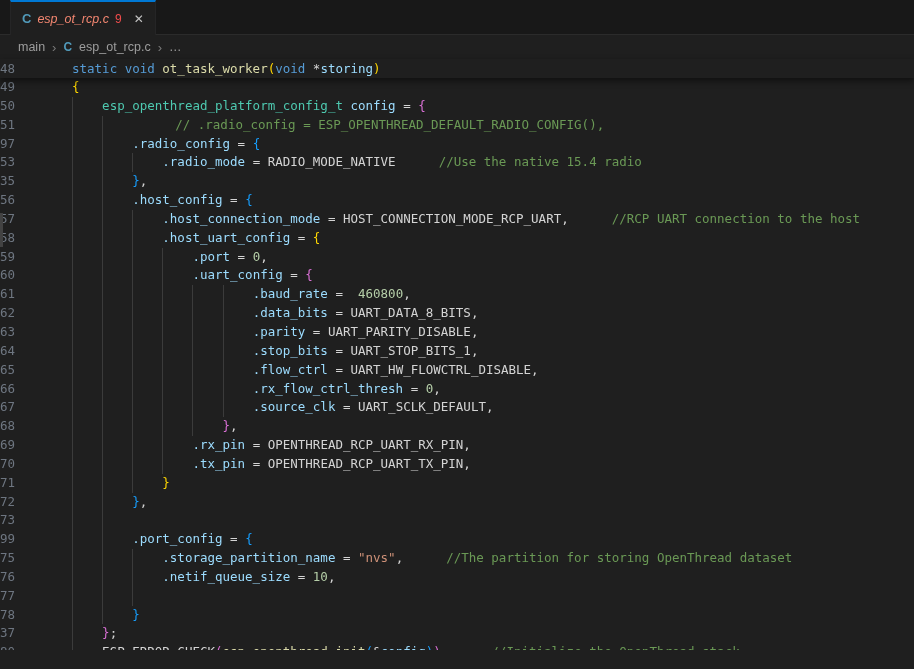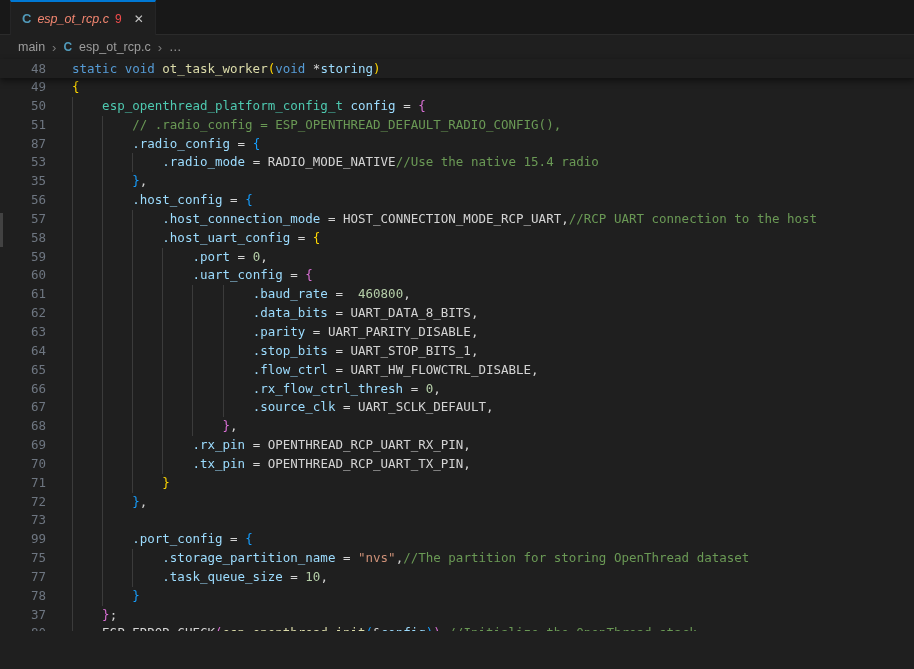--- a/index.html
+++ b/index.html
@@ -50,42 +50,42 @@
   }
   .breadcrumbs .sep { font-size: 13px; color: #7a7a7a; }
   .breadcrumbs .ficon { font-size: 12px; }
   
   .row {
     position: relative; height: 18.85px; line-height: 18.85px;
     font-size: 12.5px; white-space: pre;
   }
   .row .num {
     position: absolute; left: 0; top: 0; width: 46px;
-    text-align: right; color: var(--c-line_number, #6E7681);
+    color: var(--c-line_number, #6E7681);
   }
   .row .code { position: absolute; left: 72px; top: 0; white-space: pre; }
   .guide {
     position: absolute; top: 0; height: 100%; width: 1px;
     background: var(--c-guide, #3B3B3B);
   }
   
   .sticky {
     position: relative; z-index: 6; height: 19px; line-height: 19px;
     background: var(--c-editor_bg, #1F1F1F);
     box-shadow: 0 3px 6px rgba(0,0,0,0.5);
   }
   .code-area { position: relative; z-index: 1; }
   .row.clipped { height: 6.6px; overflow: hidden; }
   
   .tk-kw   { color: var(--c-kw); }
   .tk-fn   { color: var(--c-fn); }
   .tk-type { color: var(--c-type); }
   .tk-var  { color: var(--c-var); }
   .tk-pl   { color: var(--c-pl); }
-  .tk-cm   { color: var(--c-cm); }
+  .tk-cm   { color: var(--c-cm); margin-left: 43px; }
   .tk-str  { color: var(--c-str); }
   .tk-num  { color: var(--c-num); }
   .tk-b1   { color: var(--c-b1); }
   .tk-b2   { color: var(--c-b2); }
   .tk-b3   { color: var(--c-b3); }
   
   .left-thumb {
     position: absolute; left: 0; top: 213px; width: 3px; height: 34px;
     background: var(--c-scroll_thumb, #424242); z-index: 8;
   }
@@ -115,21 +115,21 @@
 
   <div class="row sticky">
     <span class="num">48</span>
     <span class="code" id="sticky-code"><span class="tk-kw">static void </span><span class="tk-fn">ot_task_worker</span><span class="tk-b1">(</span><span class="tk-kw">void </span><span class="tk-pl">*</span><span class="tk-var">storing</span><span class="tk-b1">)</span></span>
   </div>
 
   <div class="code-area" id="code-area">
       <div class="row"><span class="num">49</span><span class="code"><span class="tk-b1">{</span></span></div>
       <div class="row"><div class="guide" style="left: 72px;"></div><span class="num">50</span><span class="code">    <span class="tk-type">esp_openthread_platform_config_t </span><span class="tk-var">config </span><span class="tk-pl">= </span><span class="tk-b2">{</span></span></div>
       <div class="row"><div class="guide" style="left: 72px;"></div><div class="guide" style="left: 102.1px;"></div><span class="num">51</span><span class="code">        <span class="tk-cm">// .radio_config = ESP_OPENTHREAD_DEFAULT_RADIO_CONFIG(),</span></span></div>
-      <div class="row"><div class="guide" style="left: 72px;"></div><div class="guide" style="left: 102.1px;"></div><span class="num">87</span><span class="code">        <span class="tk-var">.radio_config </span><span class="tk-pl">= </span><span class="tk-b3">{</span></span></div>
+      <div class="row"><div class="guide" style="left: 72px;"></div><div class="guide" style="left: 102.1px;"></div><span class="num">97</span><span class="code">        <span class="tk-var">.radio_config </span><span class="tk-pl">= </span><span class="tk-b3">{</span></span></div>
       <div class="row"><div class="guide" style="left: 72px;"></div><div class="guide" style="left: 102.1px;"></div><div class="guide" style="left: 132.2px;"></div><span class="num">53</span><span class="code">            <span class="tk-var">.radio_mode </span><span class="tk-pl">= </span><span class="tk-pl">RADIO_MODE_NATIVE</span><span class="tk-cm">//Use the native 15.4 radio</span></span></div>
       <div class="row"><div class="guide" style="left: 72px;"></div><div class="guide" style="left: 102.1px;"></div><span class="num">35</span><span class="code">        <span class="tk-b3">}</span><span class="tk-pl">,</span></span></div>
       <div class="row"><div class="guide" style="left: 72px;"></div><div class="guide" style="left: 102.1px;"></div><span class="num">56</span><span class="code">        <span class="tk-var">.host_config </span><span class="tk-pl">= </span><span class="tk-b3">{</span></span></div>
       <div class="row"><div class="guide" style="left: 72px;"></div><div class="guide" style="left: 102.1px;"></div><div class="guide" style="left: 132.2px;"></div><span class="num">57</span><span class="code">            <span class="tk-var">.host_connection_mode </span><span class="tk-pl">= </span><span class="tk-pl">HOST_CONNECTION_MODE_RCP_UART,</span><span class="tk-cm">//RCP UART connection to the host</span></span></div>
       <div class="row"><div class="guide" style="left: 72px;"></div><div class="guide" style="left: 102.1px;"></div><div class="guide" style="left: 132.2px;"></div><span class="num">58</span><span class="code">            <span class="tk-var">.host_uart_config </span><span class="tk-pl">= </span><span class="tk-b1">{</span></span></div>
       <div class="row"><div class="guide" style="left: 72px;"></div><div class="guide" style="left: 102.1px;"></div><div class="guide" style="left: 132.2px;"></div><div class="guide" style="left: 162.3px;"></div><span class="num">59</span><span class="code">                <span class="tk-var">.port </span><span class="tk-pl">= </span><span class="tk-num">0</span><span class="tk-pl">,</span></span></div>
       <div class="row"><div class="guide" style="left: 72px;"></div><div class="guide" style="left: 102.1px;"></div><div class="guide" style="left: 132.2px;"></div><div class="guide" style="left: 162.3px;"></div><span class="num">60</span><span class="code">                <span class="tk-var">.uart_config </span><span class="tk-pl">= </span><span class="tk-b2">{</span></span></div>
       <div class="row"><div class="guide" style="left: 72px;"></div><div class="guide" style="left: 102.1px;"></div><div class="guide" style="left: 132.2px;"></div><div class="guide" style="left: 162.3px;"></div><div class="guide" style="left: 192.4px;"></div><div class="guide" style="left: 222.5px;"></div><span class="num">61</span><span class="code">                        <span class="tk-var">.baud_rate </span><span class="tk-pl">=  </span><span class="tk-num">460800</span><span class="tk-pl">,</span></span></div>
       <div class="row"><div class="guide" style="left: 72px;"></div><div class="guide" style="left: 102.1px;"></div><div class="guide" style="left: 132.2px;"></div><div class="guide" style="left: 162.3px;"></div><div class="guide" style="left: 192.4px;"></div><div class="guide" style="left: 222.5px;"></div><span class="num">62</span><span class="code">                        <span class="tk-var">.data_bits </span><span class="tk-pl">= </span><span class="tk-pl">UART_DATA_8_BITS,</span></span></div>
       <div class="row"><div class="guide" style="left: 72px;"></div><div class="guide" style="left: 102.1px;"></div><div class="guide" style="left: 132.2px;"></div><div class="guide" style="left: 162.3px;"></div><div class="guide" style="left: 192.4px;"></div><div class="guide" style="left: 222.5px;"></div><span class="num">63</span><span class="code">                        <span class="tk-var">.parity </span><span class="tk-pl">= </span><span class="tk-pl">UART_PARITY_DISABLE,</span></span></div>
@@ -138,21 +138,22 @@
       <div class="row"><div class="guide" style="left: 72px;"></div><div class="guide" style="left: 102.1px;"></div><div class="guide" style="left: 132.2px;"></div><div class="guide" style="left: 162.3px;"></div><div class="guide" style="left: 192.4px;"></div><div class="guide" style="left: 222.5px;"></div><span class="num">66</span><span class="code">                        <span class="tk-var">.rx_flow_ctrl_thresh </span><span class="tk-pl">= </span><span class="tk-num">0</span><span class="tk-pl">,</span></span></div>
       <div class="row"><div class="guide" style="left: 72px;"></div><div class="guide" style="left: 102.1px;"></div><div class="guide" style="left: 132.2px;"></div><div class="guide" style="left: 162.3px;"></div><div class="guide" style="left: 192.4px;"></div><div class="guide" style="left: 222.5px;"></div><span class="num">67</span><span class="code">                        <span class="tk-var">.source_clk </span><span class="tk-pl">= </span><span class="tk-pl">UART_SCLK_DEFAULT,</span></span></div>
       <div class="row"><div class="guide" style="left: 72px;"></div><div class="guide" style="left: 102.1px;"></div><div class="guide" style="left: 132.2px;"></div><div class="guide" style="left: 162.3px;"></div><div class="guide" style="left: 192.4px;"></div><span class="num">68</span><span class="code">                    <span class="tk-b2">}</span><span class="tk-pl">,</span></span></div>
       <div class="row"><div class="guide" style="left: 72px;"></div><div class="guide" style="left: 102.1px;"></div><div class="guide" style="left: 132.2px;"></div><div class="guide" style="left: 162.3px;"></div><span class="num">69</span><span class="code">                <span class="tk-var">.rx_pin </span><span class="tk-pl">= </span><span class="tk-pl">OPENTHREAD_RCP_UART_RX_PIN,</span></span></div>
       <div class="row"><div class="guide" style="left: 72px;"></div><div class="guide" style="left: 102.1px;"></div><div class="guide" style="left: 132.2px;"></div><div class="guide" style="left: 162.3px;"></div><span class="num">70</span><span class="code">                <span class="tk-var">.tx_pin </span><span class="tk-pl">= </span><span class="tk-pl">OPENTHREAD_RCP_UART_TX_PIN,</span></span></div>
       <div class="row"><div class="guide" style="left: 72px;"></div><div class="guide" style="left: 102.1px;"></div><div class="guide" style="left: 132.2px;"></div><span class="num">71</span><span class="code">            <span class="tk-b1">}</span></span></div>
       <div class="row"><div class="guide" style="left: 72px;"></div><div class="guide" style="left: 102.1px;"></div><span class="num">72</span><span class="code">        <span class="tk-b3">}</span><span class="tk-pl">,</span></span></div>
       <div class="row"><div class="guide" style="left: 72px;"></div><div class="guide" style="left: 102.1px;"></div><span class="num">73</span></div>
       <div class="row"><div class="guide" style="left: 72px;"></div><div class="guide" style="left: 102.1px;"></div><span class="num">99</span><span class="code">        <span class="tk-var">.port_config </span><span class="tk-pl">= </span><span class="tk-b3">{</span></span></div>
       <div class="row"><div class="guide" style="left: 72px;"></div><div class="guide" style="left: 102.1px;"></div><div class="guide" style="left: 132.2px;"></div><span class="num">75</span><span class="code">            <span class="tk-var">.storage_partition_name </span><span class="tk-pl">= </span><span class="tk-str">"nvs"</span><span class="tk-pl">,</span><span class="tk-cm">//The partition for storing OpenThread dataset</span></span></div>
-      <div class="row"><div class="guide" style="left: 72px;"></div><div class="guide" style="left: 102.1px;"></div><div class="guide" style="left: 132.2px;"></div><span class="num">77</span><span class="code">            <span class="tk-var">.task_queue_size </span><span class="tk-pl">= </span><span class="tk-num">10</span><span class="tk-pl">,</span></span></div>
+      <div class="row"><div class="guide" style="left: 72px;"></div><div class="guide" style="left: 102.1px;"></div><div class="guide" style="left: 132.2px;"></div><span class="num">76</span><span class="code">            <span class="tk-var">.netif_queue_size </span><span class="tk-pl">= </span><span class="tk-num">10</span><span class="tk-pl">,</span></span></div>
+      <div class="row"><div class="guide" style="left: 72px;"></div><div class="guide" style="left: 102.1px;"></div><div class="guide" style="left: 132.2px;"></div><span class="num">77</span></div>
       <div class="row"><div class="guide" style="left: 72px;"></div><div class="guide" style="left: 102.1px;"></div><span class="num">78</span><span class="code">        <span class="tk-b3">}</span></span></div>
       <div class="row"><div class="guide" style="left: 72px;"></div><span class="num">37</span><span class="code">    <span class="tk-b2">}</span><span class="tk-pl">;</span></span></div>
       <div class="row clipped"><div class="guide" style="left: 72px;"></div><span class="num">80</span><span class="code">    <span class="tk-pl">ESP_ERROR_CHECK</span><span class="tk-b2">(</span><span class="tk-fn">esp_openthread_init</span><span class="tk-b3">(</span><span class="tk-pl">&amp;</span><span class="tk-var">config</span><span class="tk-b3">)</span><span class="tk-b2">)</span><span class="tk-pl">;</span><span class="tk-cm">//Initialize the OpenThread stack</span></span></div>
     </div>
 
   <div class="left-thumb"></div>
 
 </div>
 
 </body></html>

